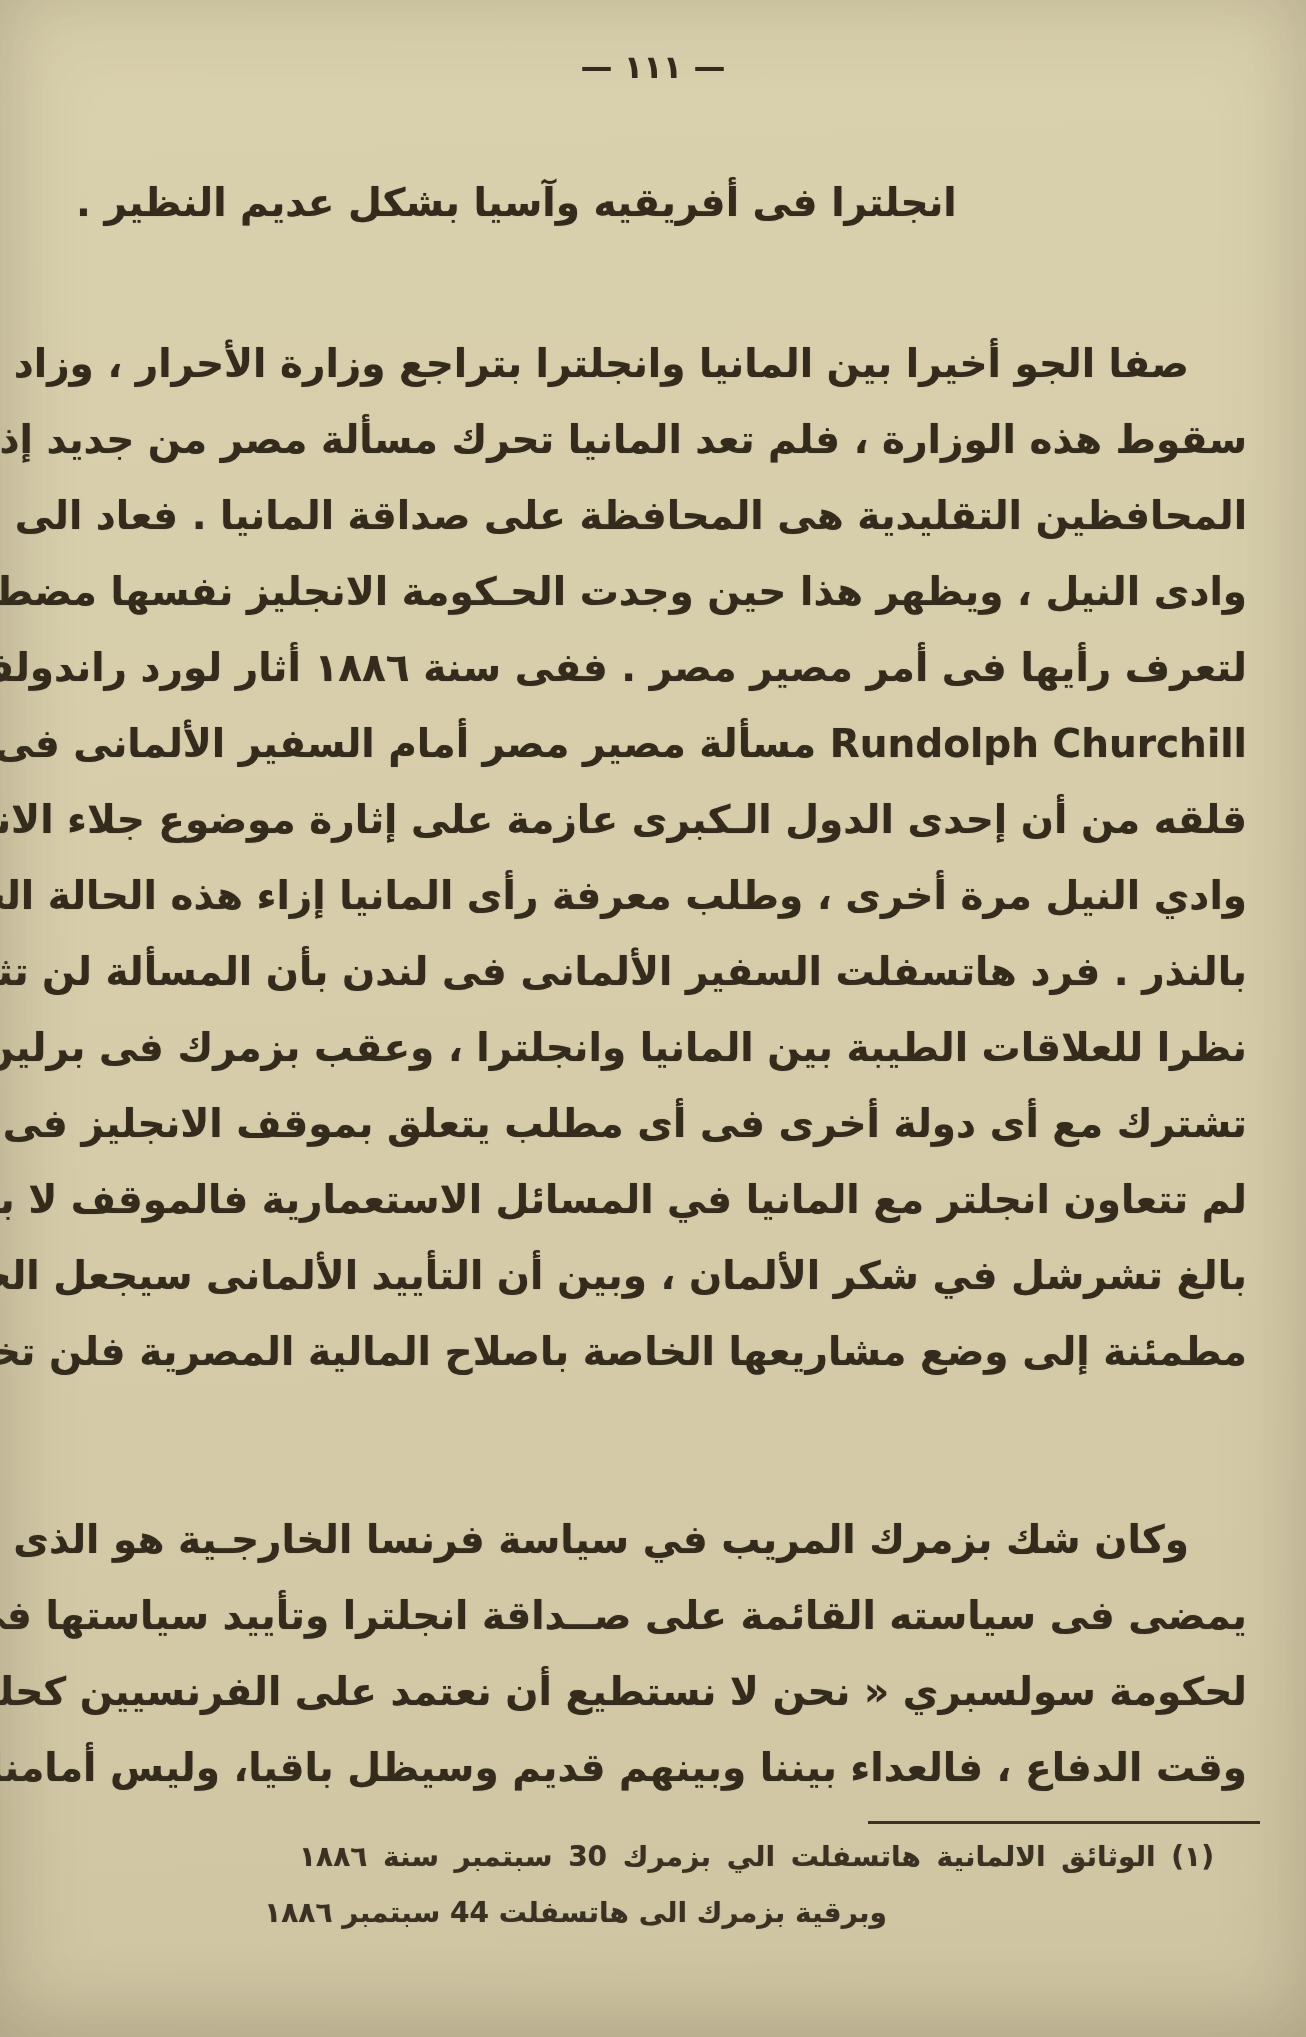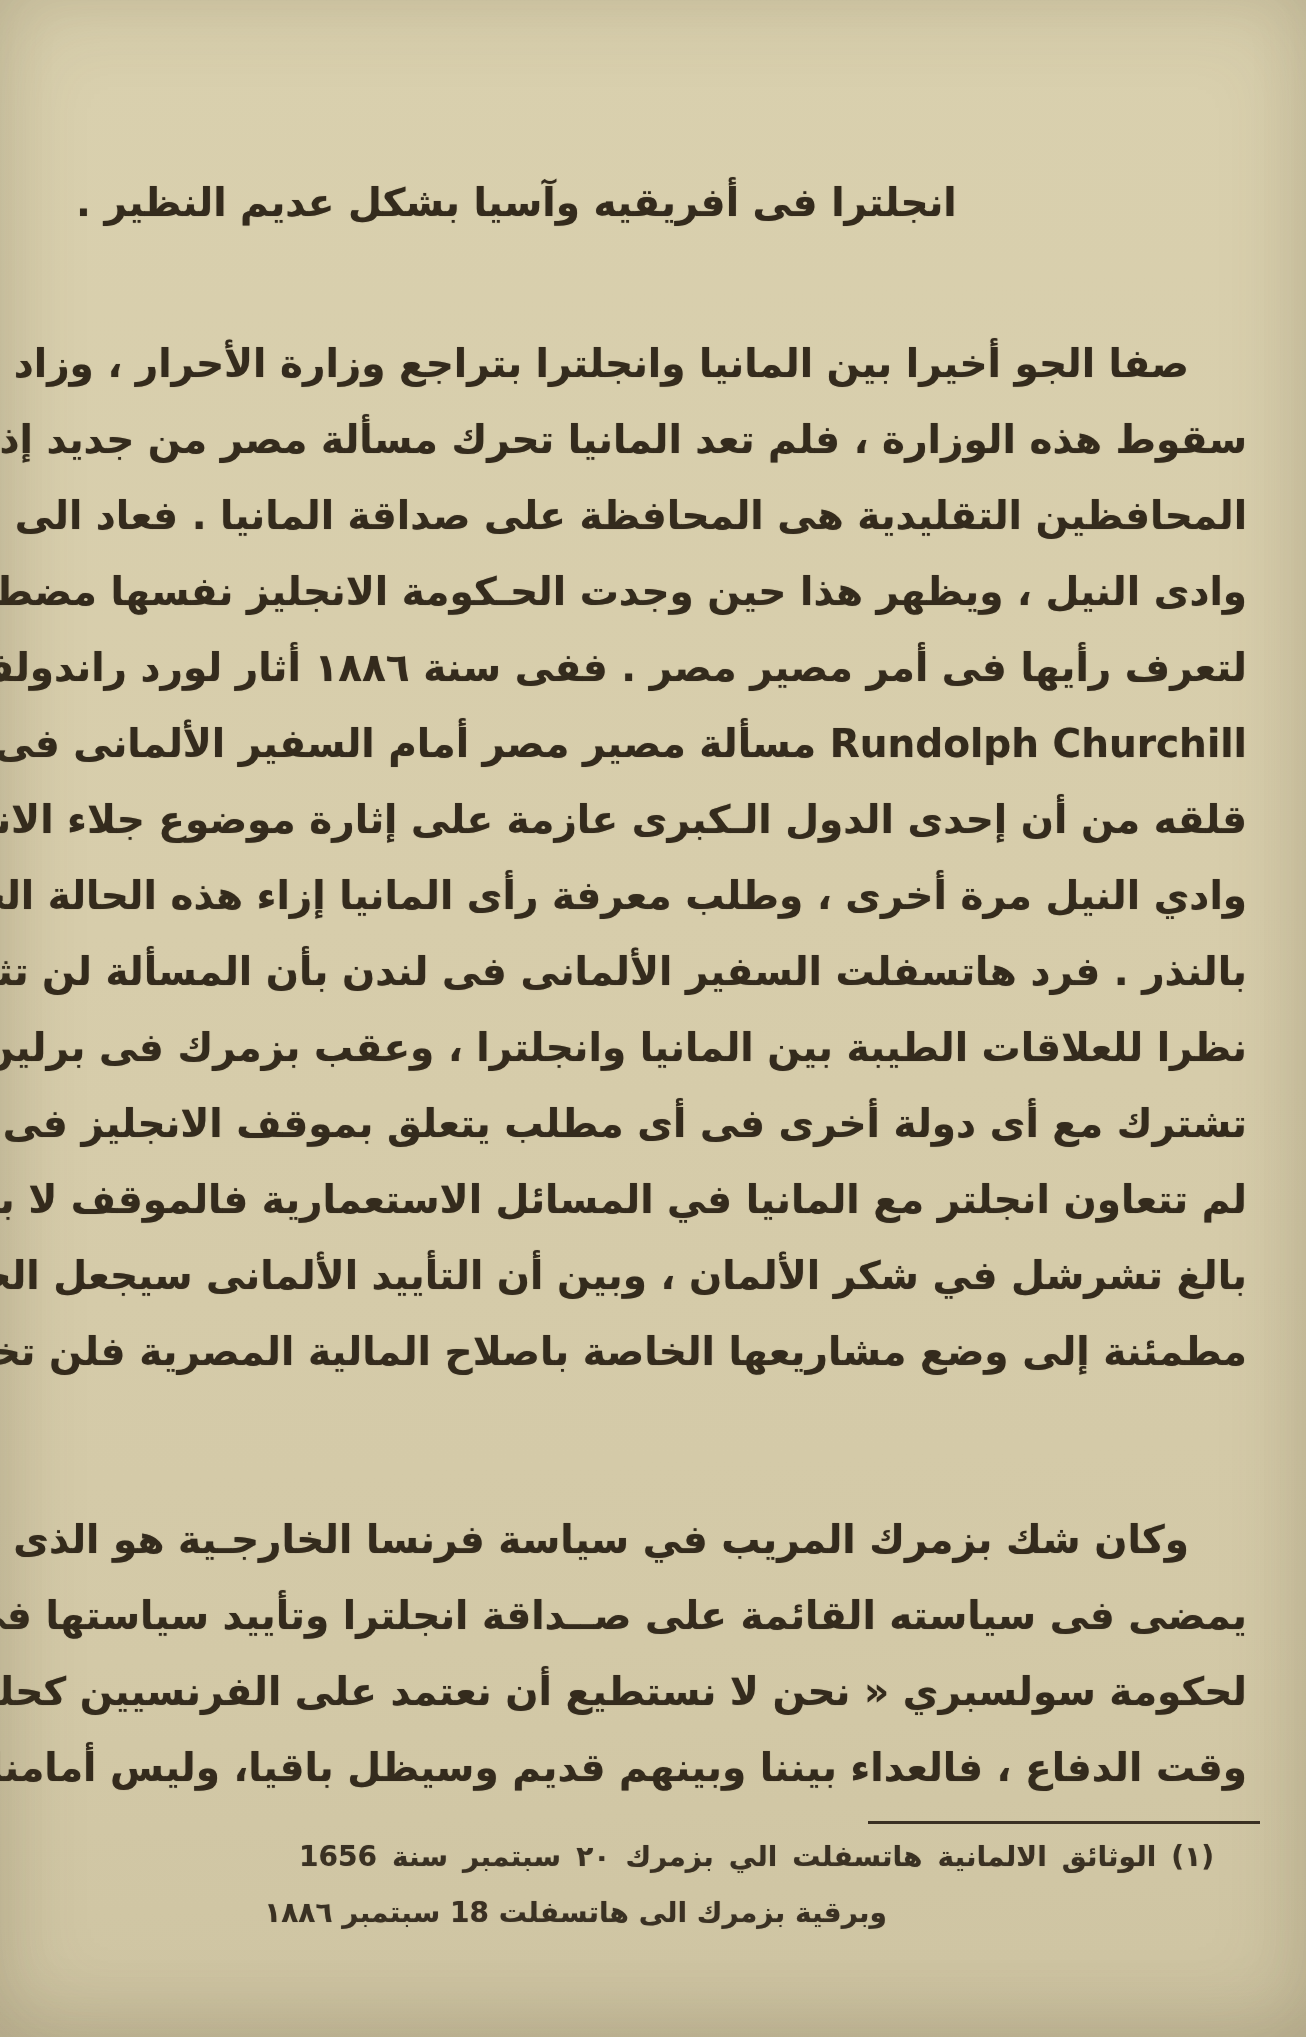--- a/index.html
+++ b/index.html
@@ -62,20 +62,21 @@
   }
   .fn1{top:1840px;right:92px;width:915px;}
   .fn2{top:1896px;right:419px;width:497px;}
   .fn3{top:1950px;right:352px;width:712px;}
 </style>
 </head>
 <body>
 
 <div class="page">
 
+  <div class="pgnum">— ١١١ —</div>
 
   <div class="opening">انجلترا فى أفريقيه وآسيا بشكل عديم النظير .</div>
 
   <div class="para para1">
     <div class="bline indent">صفا الجو أخيرا بين المانيا وانجلترا بتراجع وزارة الأحرار ، وزاد الجو صفاء</div>
     <div class="bline">سقوط هذه الوزارة ، فلم تعد المانيا تحرك مسألة مصر من جديد إذ كانت سياسة</div>
     <div class="bline">المحافظين التقليدية هى المحافظة على صداقة المانيا . فعاد الى تأييد سياسة انجلترا فى</div>
     <div class="bline">وادى النيل ، ويظهر هذا حين وجدت الحـكومة الانجليز نفسها مضطرة الى المانيا</div>
     <div class="bline">لتعرف رأيها فى أمر مصير مصر . ففى سنة ١٨٨٦ أثار لورد راندولف تشرشـل</div>
     <div class="bline">Rundolph Churchill مسألة مصير مصر أمام السفير الألمانى فى لندن ، وأبدى</div>
@@ -91,16 +92,16 @@
 
   <div class="para para2">
     <div class="bline indent">وكان شك بزمرك المريب في سياسة فرنسا الخارجـية هو الذى حمله على أن</div>
     <div class="bline">يمضى فى سياسته القائمة على صــداقة انجلترا وتأييد سياستها فى مصر ، فهو يصرح</div>
     <div class="bline">لحكومة سولسبري « نحن لا نستطيع أن نعتمد على الفرنسيين كحلفاء لنا حتى في</div>
     <div class="bline">وقت الدفاع ، فالعداء بيننا وبينهم قديم وسيظل باقيا، وليس أمامنا سوى الانضمام</div>
   </div>
 
   <div class="fn-sep"></div>
 
-  <div class="fnline fn1">(١) الوثائق الالمانية هاتسفلت الي بزمرك ٢٠ سبتمبر سنة 1656</div>
-  <div class="fnline fn2">وبرقية بزمرك الى هاتسفلت 18 سبتمبر ١٨٨٦</div>
+  <div class="fnline fn1">(١) الوثائق الالمانية هاتسفلت الي بزمرك 30 سبتمبر سنة ١٨٨٦</div>
+  <div class="fnline fn2">وبرقية بزمرك الى هاتسفلت 44 سبتمبر ١٨٨٦</div>
 
 </div>
 
 </body></html>

